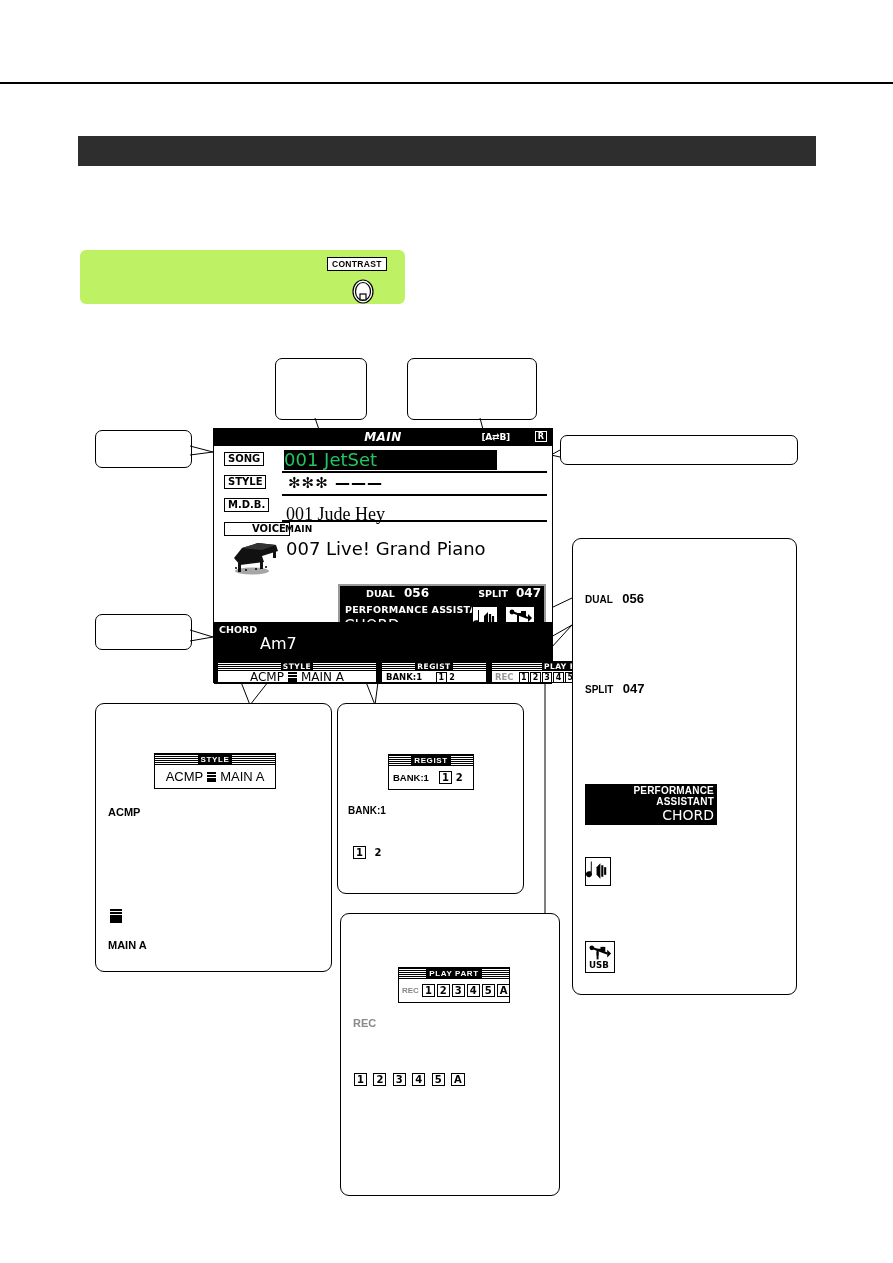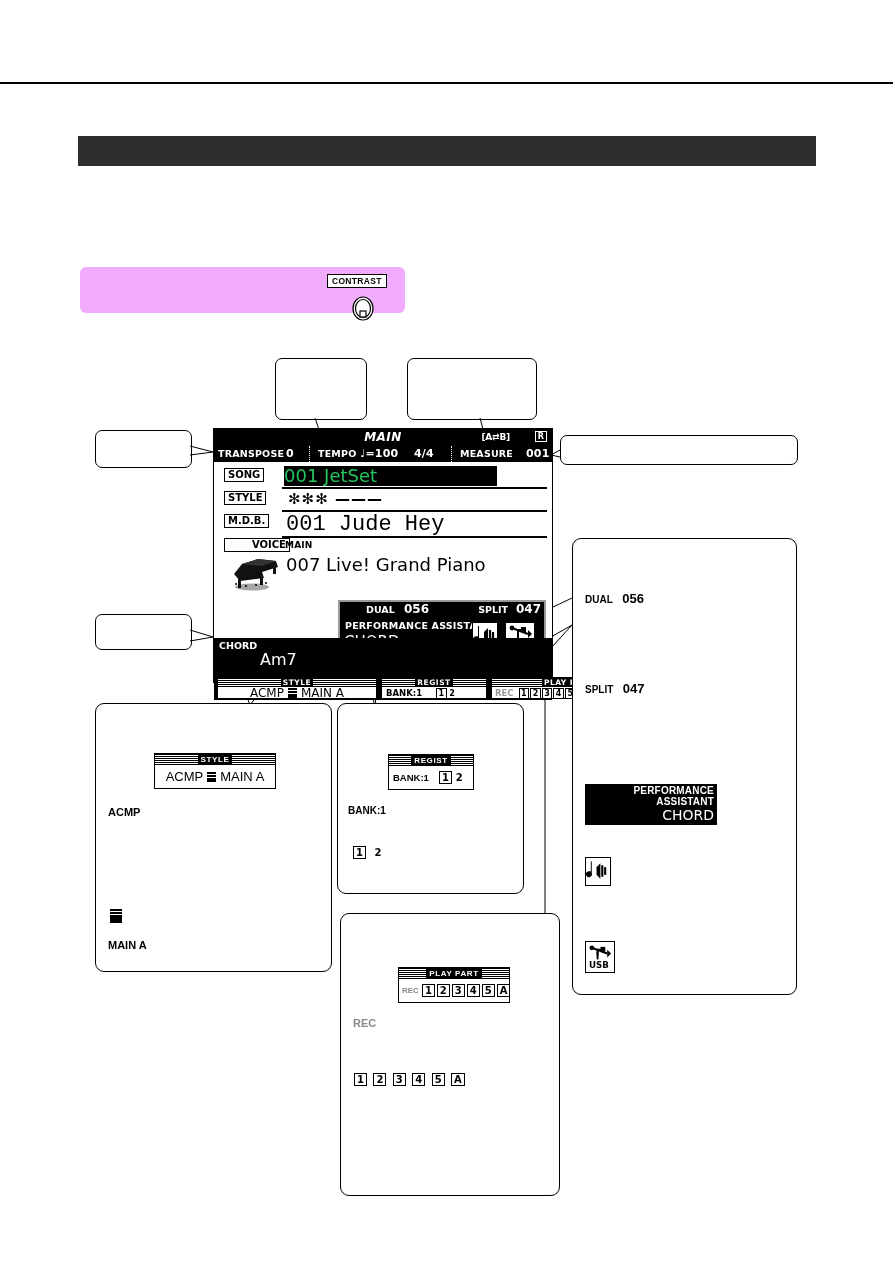--- a/index.html
+++ b/index.html
@@ -8,22 +8,22 @@
     font-family:"Liberation Sans",sans-serif;color:#000;
   }
   .page{position:absolute;inset:0;}
 
   
   .top-rule{position:absolute;left:0;top:82px;width:893px;height:2px;background:#000;}
   .section-bar{position:absolute;left:78px;top:136px;width:738px;height:30px;background:#2e2e2e;}
 
   
   .contrast-panel{
-    position:absolute;left:80px;top:250px;width:325px;height:46px;
-    background:#f0abfc;border-radius:6px;margin-top:17px;
+    position:absolute;left:80px;top:250px;width:325px;height:54px;
+    background:#bef264;border-radius:6px;
   }
   .contrast-label{
     position:absolute;left:247px;top:7px;
     border:1.5px solid #000;background:#fff;
     font-size:8.5px;font-weight:bold;letter-spacing:.3px;
     padding:1px 4px 1px 4px;line-height:10px;
   }
   .knob{
     position:absolute;left:272px;top:29px;width:22px;height:25px;
   }
@@ -79,22 +79,22 @@
   .val-song{
     position:absolute;left:70px;top:4px;width:213px;height:20px;
     background:#000;color:#22c55e;font-size:18px;line-height:20px;
     font-family:"DejaVu Sans",sans-serif;white-space:nowrap;
   }
   .val-style{
     position:absolute;left:74px;top:28px;font-size:15px;font-weight:bold;
     letter-spacing:1px;
   }
   .val-mdb{
-    position:absolute;left:72px;top:50px;font-size:22px;
-    font-family:Liberation Mono, monospace;
+    position:absolute;left:72px;top:58px;font-size:18px;
+    font-family:Liberation Serif, serif;
   }
   .val-voice-main{
     position:absolute;left:71px;top:78px;font-size:9px;font-weight:bold;
     letter-spacing:.2px;
   }
   .val-voice{
     position:absolute;left:72px;top:92px;font-size:18px;
     font-family:"DejaVu Sans",sans-serif;white-space:nowrap;
   }
   .piano-icon{position:absolute;left:14px;top:92px;width:55px;height:38px;}
@@ -232,31 +232,20 @@
   </svg>
 
   <div class="lcd">
 
     <div class="lcd-titlebar">
       <div class="lcd-title">MAIN</div>
       <div class="ab-tag">[A⇄B]</div>
       <div class="r-box">R</div>
     </div>
 
-    <div class="lcd-statusrow">
-      <span class="st-transpose">TRANSPOSE</span>
-      <span class="st-transpose-val">0</span>
-      <span class="st-sep1"></span>
-      <span class="st-tempo">TEMPO</span>
-      <span class="st-tempo-val">♩=100</span>
-      <span class="st-beat">4/4</span>
-      <span class="st-sep2"></span>
-      <span class="st-measure">MEASURE</span>
-      <span class="st-measure-val">001</span>
-    </div>
 
     <div class="lcd-body">
 
       <div class="tagbox" style="left:10px;top:6px;">SONG</div>
       <div class="val-song">001 JetSet</div>
       <div class="row-line" style="left:68px;top:25px;width:265px;"></div>
 
       <div class="tagbox" style="left:10px;top:29px;">STYLE</div>
       <div class="val-style">✻✻✻ ———</div>
       <div class="row-line" style="left:68px;top:48px;width:265px;"></div>

